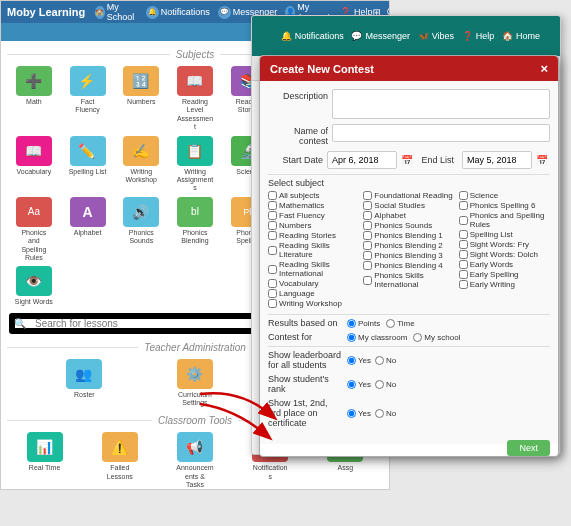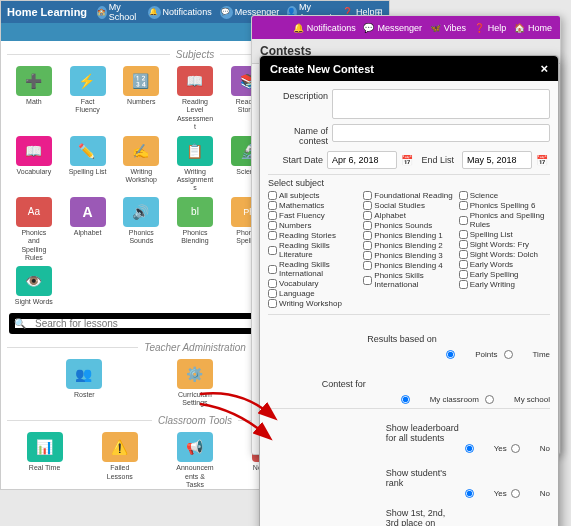--- a/index.html
+++ b/index.html
@@ -208,25 +208,25 @@
       right: 10px;
       width: 310px;
       height: 440px;
       background: #f5f5f5;
       border: 1px solid #ccc;
       border-radius: 3px;
       box-shadow: 2px 2px 8px rgba(0,0,0,0.3);
       overflow: hidden;
     }
     .contests-top-nav {
-      background: #a21caf;
-      height: 23px;
-      display: flex;
-      align-items: center;
-      padding: 0 8px;
+      background: #0f766e;
+      height: 40px;
+      display: flex;
+      align-items: center;
+      padding: 0 20px;
       justify-content: flex-end;
       gap: 8px;
       font-size: 9px;
       color: #fff;
     }
     .contests-title-bar {
       background: #e8e8e8;
       padding: 5px 8px;
       font-size: 12px;
       font-weight: bold;
@@ -240,21 +240,21 @@
       background: #fff;
       border: 1px solid #aaa;
       border-radius: 4px;
       box-shadow: 2px 4px 12px rgba(0,0,0,0.4);
       font-size: 10px;
       position: absolute;
       top: 55px;
       right: 12px;
     }
     .modal-header {
-      background: #000000;
+      background: #b91c1c;
       color: #fff;
       padding: 6px 10px;
       display: flex;
       justify-content: space-between;
       align-items: center;
       border-radius: 4px 4px 0 0;
       font-size: 11px;
       font-weight: bold;
     }
     .modal-close {
@@ -350,38 +350,36 @@
     }
 
     .radio-group {
       display: flex;
       align-items: center;
       gap: 6px;
     }
     .radio-row {
       display: flex;
       align-items: center;
-      gap: 20px;
-      margin-top: 32px;
+      gap: 2px;
     }
     .radio-row input[type="radio"] {
       width: 9px;
       height: 9px;
     }
     .radio-label {
       font-size: 8px;
       color: #333;
     }
 
     .results-row, .contact-row, .show-row {
       display: flex;
       align-items: center;
       margin-bottom: 4px;
       gap: 4px;
-      justify-content: flex-end;
     }
     .small-label {
       font-size: 9px;
       color: #333;
       width: 75px;
       min-width: 75px;
     }
 
     .yn-group {
       display: flex;
@@ -414,21 +412,21 @@
       pointer-events: none;
       z-index: 50;
     }
   </style>
 </head>
 <body>
 
 <div class="main-app">
 
   <div class="top-nav">
-    <span class="logo">Home Learning</span>
+    <span class="logo">Moby Learning</span>
     <div class="nav-items">
       <div class="nav-item">
         <div class="icon-circle">🏫</div>
         <span>My School</span>
       </div>
       <div class="nav-item">
         <div class="icon-circle">🔔</div>
         <span>Notifications</span>
       </div>
       <div class="nav-item">

